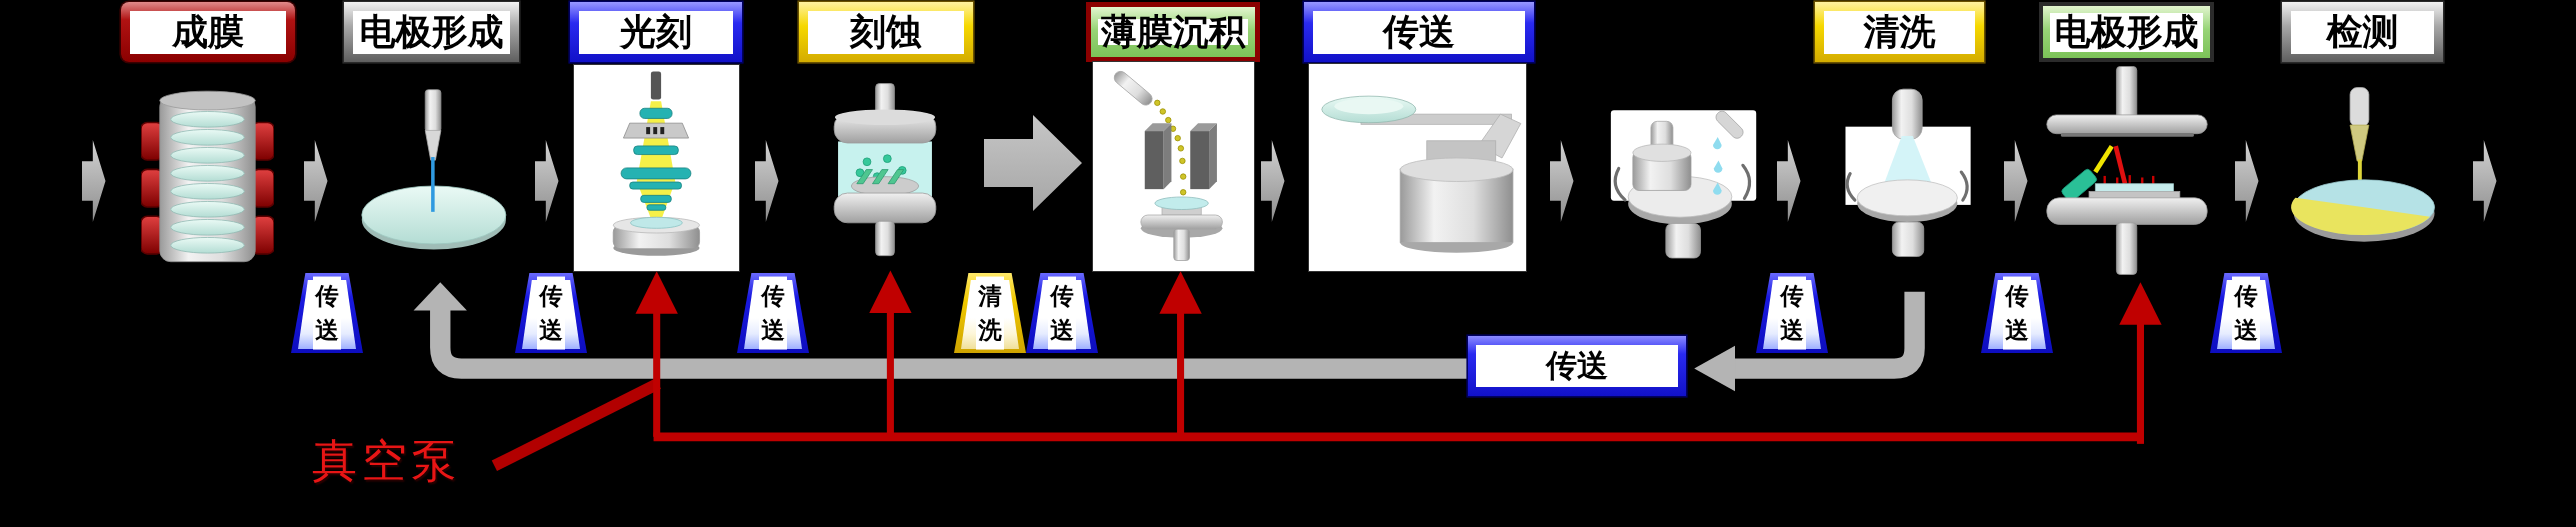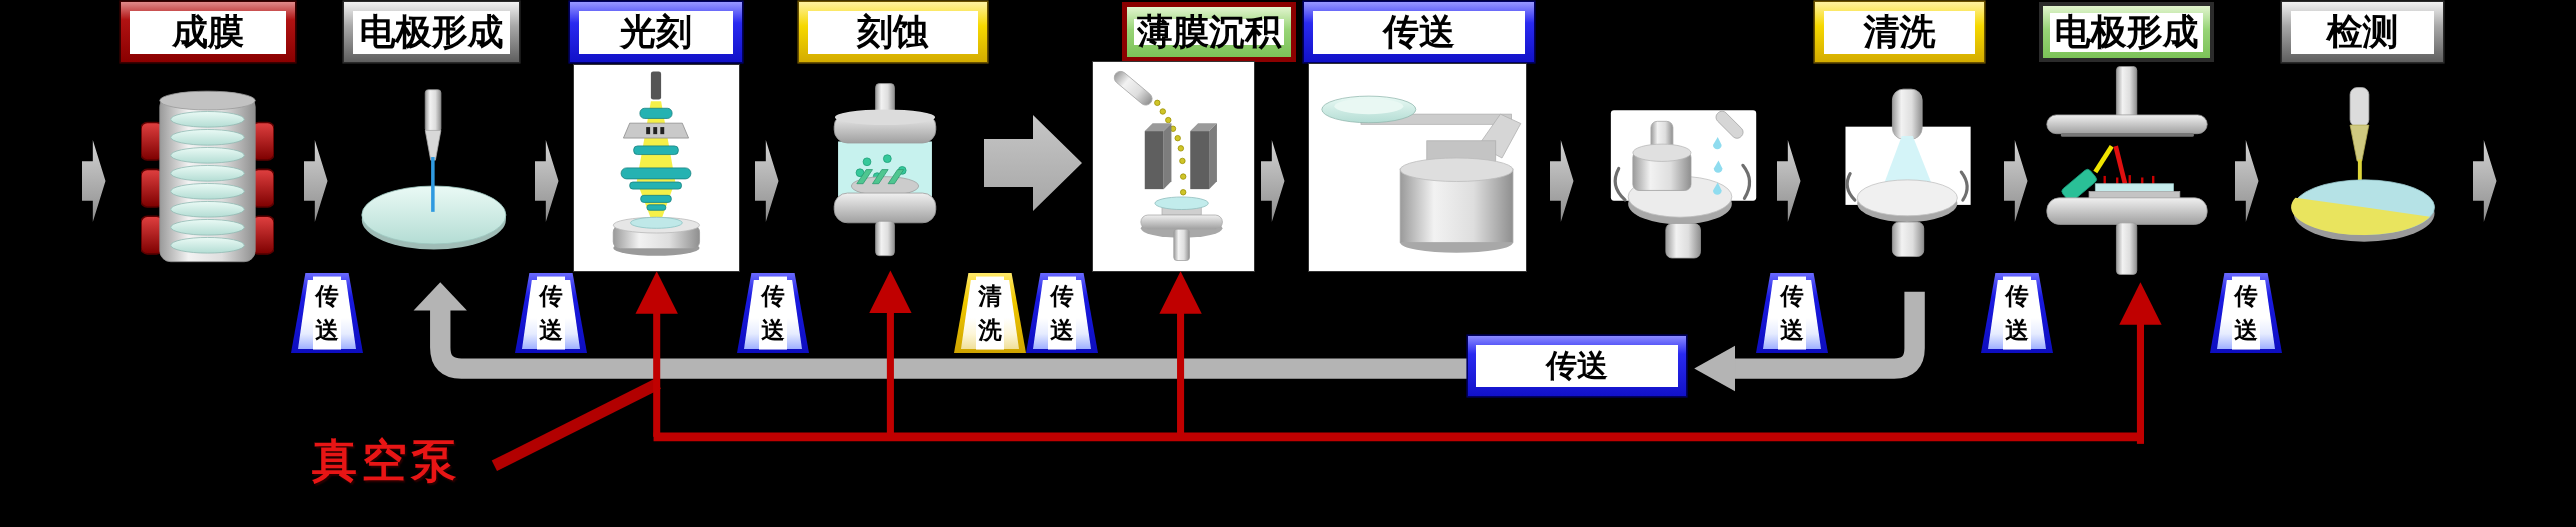--- a/index.html
+++ b/index.html
@@ -3,25 +3,25 @@
 <meta charset="utf-8">
 <style>
   html,body{margin:0;padding:0;background:#000;}
   body{font-family:"DejaVu Sans",sans-serif;}
   #canvas{position:relative;width:2576px;height:527px;background:#000;overflow:hidden;}
 
   
   .st-label{position:absolute;top:2.4px;height:60px;box-sizing:border-box;padding:8.6px 9.4px;z-index:3;}
   .st-label .in{width:100%;height:100%;background:#fff;display:flex;align-items:center;justify-content:center;
                 font-size:36px;font-weight:bold;color:#000;white-space:nowrap;}
-  .f-red{background:linear-gradient(180deg,#e08a8a 0%,#b01212 30%,#8a0000 100%);box-shadow:0 0 0 1.6px #3a0000;}
+  .f-red{background:linear-gradient(180deg,#e08a8a 0%,#b01212 30%,#8a0000 100%);box-shadow:0 0 0 1.6px #3a0000;border-radius:8px;}
   .f-silver{background:linear-gradient(180deg,#f2f2f2 0%,#a8a8a8 40%,#5f5f5f 100%);box-shadow:0 0 0 1.6px #2a2a2a;}
   .f-blue{background:linear-gradient(180deg,#9898ff 0%,#2a2af0 35%,#1111c8 100%);box-shadow:0 0 0 1.6px #000060;}
   .f-gold{background:linear-gradient(180deg,#fff2a0 0%,#f6d800 40%,#d4ac00 100%);box-shadow:0 0 0 1.6px #6a5200;}
-  .f-green-red{border:5.5px solid #8b0000;padding:12px 7px;background:linear-gradient(180deg,#e2f5cf 0%,#98d477 45%,#7cc258 100%);margin-left:36px;}
+  .f-green-red{border:5.5px solid #8b0000;padding:12px 7px;background:linear-gradient(180deg,#e2f5cf 0%,#98d477 45%,#7cc258 100%);}
   .f-green-black{border:4.7px solid #2b2b2b;padding:6.3px 7px;background:linear-gradient(180deg,#e2f5cf 0%,#98d477 45%,#7cc258 100%);}
 
   
   .mbox{position:absolute;background:#fff;border:1.6px solid #333;box-sizing:border-box;z-index:3;}
 
   .machine{position:absolute;z-index:3;}
 
   
   .mini-arrow{position:absolute;top:140px;width:23.5px;height:82px;z-index:1;
     clip-path:polygon(0% 26%,46% 26%,46% 0%,100% 50%,46% 100%,46% 74%,0% 74%);
@@ -44,21 +44,21 @@
 
   
   .ret-box{position:absolute;left:1468px;top:336px;width:218px;height:60px;box-sizing:border-box;
     padding:9.4px 7.8px;z-index:6;background:linear-gradient(180deg,#8a8aff 0%,#2a2af0 30%,#1111c8 100%);
     box-shadow:0 0 0 1.6px #000060;}
   .ret-box .in{width:100%;height:100%;background:#fff;display:flex;align-items:center;justify-content:center;
     font-size:31px;font-weight:bold;color:#000;}
 
   
   .vacuum-label{position:absolute;left:312px;top:431px;width:169px;z-index:6;
-    font-size:45px;font-weight:bold;color:#e81515;letter-spacing:4.7px;white-space:nowrap;
+    font-size:45px;font-weight:normal;color:#e81515;letter-spacing:4.7px;white-space:nowrap;
     font-family:"DejaVu Serif",serif;text-shadow:1.6px 1.6px 1.6px rgba(50,0,0,.85);}
 
   .routes{position:absolute;left:0;top:0;z-index:5;}
 </style>
 </head>
 <body>
 
 <div id="canvas">
 
   <svg width="0" height="0" style="position:absolute" aria-hidden="true">
@@ -86,21 +86,21 @@
 
   <div class="st-label f-red" style="left:121px;width:174px;">
     <div class="in">成膜</div>
   </div>
   <div class="st-label f-silver" style="left:344px;width:175px;">
     <div class="in">电极形成</div>
   </div>
   <div class="st-label f-blue" style="left:570px;width:172px;">
     <div class="in">光刻</div>
   </div>
-  <div class="st-label f-gold" style="left:799px;width:188px;">
+  <div class="st-label f-gold" style="left:799px;width:174px;">
     <div class="in">刻蚀</div>
   </div>
   <div class="st-label f-green-red" style="left:1086px;width:174px;">
     <div class="in">薄膜沉积</div>
   </div>
   <div class="st-label f-blue" style="left:1304px;width:230px;">
     <div class="in">传送</div>
   </div>
   <div class="st-label f-gold" style="left:1815px;width:169px;">
     <div class="in">清洗</div>

